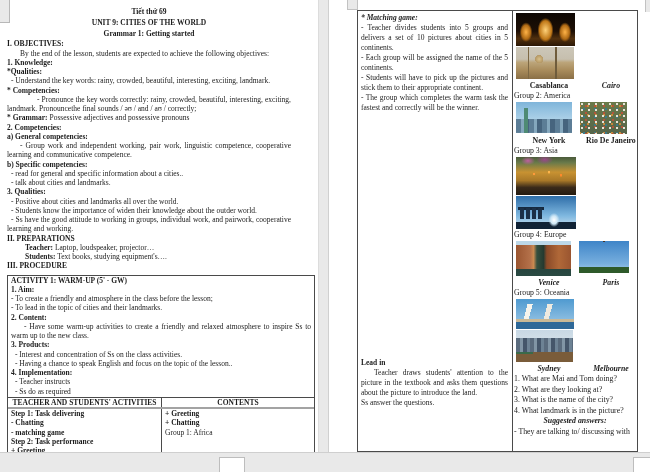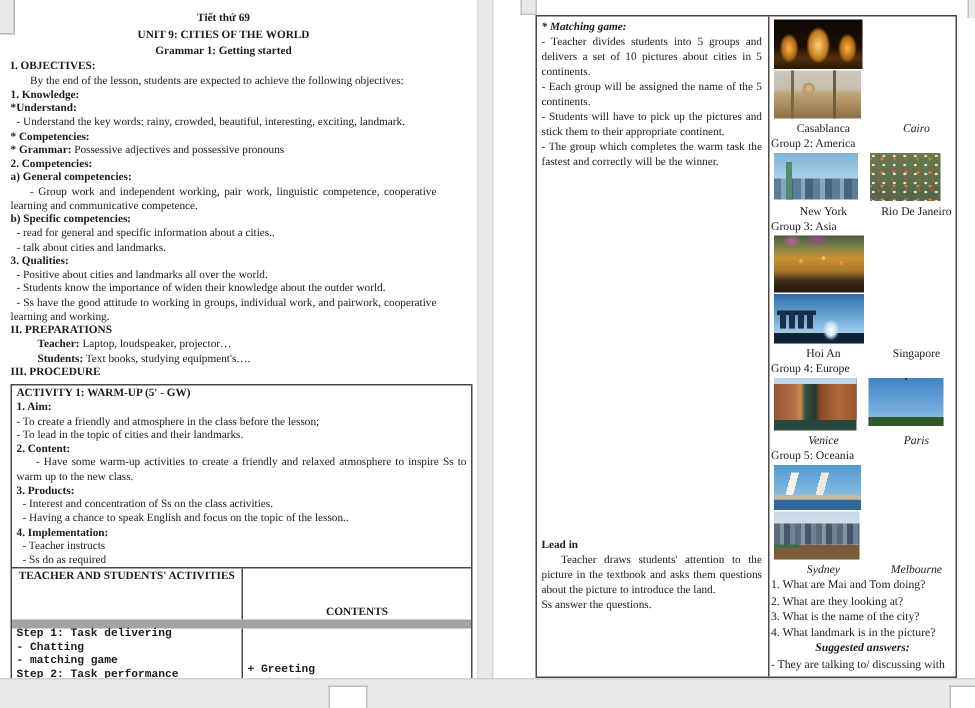--- a/index.html
+++ b/index.html
@@ -27,41 +27,41 @@
   .para b{font-weight:bold;}
   .ind0{text-indent:4px;}
   .ind1{text-indent:13px;}
   .ind2{text-indent:30px;}
   .ind3{margin-left:18px;}
   .bi b{font-style:italic;}
 
   
   .l-table{margin-top:4px;border:1px solid #4a4a4a;width:308px;box-sizing:border-box;}
   .l-act{padding:0 3px 1px 3px;}
-  .l-head{display:flex;border-top:1px solid #4a4a4a;border-bottom:6px solid #a3a3a3;font-weight:bold;text-align:center;}
+  .l-head{display:flex;border-top:1px solid #4a4a4a;border-bottom:2px solid #a3a3a3;font-weight:bold;text-align:center;}
   .l-head .c1,.l-body .c1{width:154px;border-right:1px solid #4a4a4a;box-sizing:border-box;}
-  .l-head .c2,.l-body .c2{flex:1;margin-top:24px;}
-  .l-body{display:flex;font-family:Liberation Mono, monospace;}
+  .l-head .c2,.l-body .c2{flex:1;}
+  .l-body{display:flex;}
   .l-body .c1,.l-body .c2{padding:0 3px 2px 3px;}
   .bold-line{font-weight:bold;}
 
   
   .r-table{position:absolute;left:28px;top:10px;width:281px;height:442px;border:1px solid #4a4a4a;
            box-sizing:border-box;display:flex;}
   .r-c1{width:155px;border-right:1px solid #4a4a4a;box-sizing:border-box;padding:2px 4px 0 3px;}
   .r-c1 .para{line-height:10px;}
   .spacer{height:245px;}
   .r-c2{flex:1;padding-top:1px;overflow:hidden;}
 
   
   .fig{margin:1px 0 1px 3px;}
   .fig-row{display:flex;gap:8px;margin:1px 0 1px 3px;}
   .fig-row .fig{margin:0;}
   .cap-row{display:flex;font-size:7.8px;line-height:11px;}
-  .cap-row span{display:block;text-align:center;}
+  .cap-row span{display:block;text-align:center;font-weight:bold;}
   .cap-l{width:58%;}
   .cap-r{width:42%;}
   .it{font-style:italic;}
   .grp{font-size:7.8px;line-height:10px;padding-left:1px;}
   .q{font-size:7.8px;line-height:10.5px;padding-left:1px;}
   .sugg{font-size:7.8px;line-height:10.5px;font-weight:bold;font-style:italic;text-align:center;}
 
   .f-casa{width:59px;height:33px;background:
     radial-gradient(ellipse 9px 14px at 17% 58%, #ffb347 0%, #b06a14 50%, rgba(0,0,0,0) 70%),
     radial-gradient(ellipse 11px 17px at 50% 52%, #ffd27a 0%, #c07818 55%, rgba(0,0,0,0) 72%),
@@ -123,23 +123,24 @@
     <div class="hdr">
       <div>Tiết thứ 69</div>
       <div>UNIT 9: CITIES OF THE WORLD</div>
       <div>Grammar 1: Getting started</div>
     </div>
 
     <div>
       <p class="para"><b>I. OBJECTIVES:</b><span></span></p>
         <p class="para ind1"><b></b><span>By the end of the lesson, students are expected to achieve the following objectives:</span></p>
         <p class="para"><b>1. Knowledge:</b><span></span></p>
-        <p class="para"><b>*Understand:</b><span></span></p>
+        <p class="para"><b>*Qualities:</b><span></span></p>
         <p class="para ind0"><b></b><span>- Understand the key words: rainy, crowded, beautiful, interesting, exciting, landmark.</span></p>
         <p class="para"><b>* Competencies:</b><span></span></p>
+        <p class="para ind2"><b></b><span>- Pronounce the key words correctly: rainy, crowded, beautiful, interesting, exciting, landmark. Pronouncethe final sounds / əʊ / and / aʊ / correctly;</span></p>
         <p class="para"><b>* Grammar:</b><span> Possessive adjectives and possessive pronouns</span></p>
         <p class="para"><b>2. Competencies:</b><span></span></p>
         <p class="para"><b>a) General competencies:</b><span></span></p>
         <p class="para ind1"><b></b><span>- Group work and independent working, pair work, linguistic competence, cooperative learning and communicative competence.</span></p>
         <p class="para"><b>b) Specific competencies:</b><span></span></p>
         <p class="para ind0"><b></b><span>- read for general and specific information about a cities..</span></p>
         <p class="para ind0"><b></b><span>- talk about cities and landmarks.</span></p>
         <p class="para"><b>3. Qualities:</b><span></span></p>
         <p class="para ind0"><b></b><span>-  Positive about cities and landmarks all over the world.</span></p>
         <p class="para ind0"><b></b><span>- Students know the importance of widen their knowledge about the outder world.</span></p>
@@ -217,24 +218,20 @@
           <div class="fig f-rio"></div>
         </div>
         <div class="cap-row">
           <span class="cap-l">New York</span>
           <span class="cap-r">Rio De Janeiro</span>
         </div>
         <div class="grp">Group 3: Asia</div>
 
         <div class="fig f-hoian"></div>
         <div class="fig f-sing"></div>
-        <div class="cap-row">
-          <span class="cap-l">Hoi An</span>
-          <span class="cap-r">Singapore</span>
-        </div>
         <div class="grp">Group 4: Europe</div>
 
         <div class="fig-row">
           <div class="fig f-venice"></div>
           <div class="fig f-paris"></div>
         </div>
         <div class="cap-row">
           <span class="cap-l it">Venice</span>
           <span class="cap-r it">Paris</span>
         </div>

